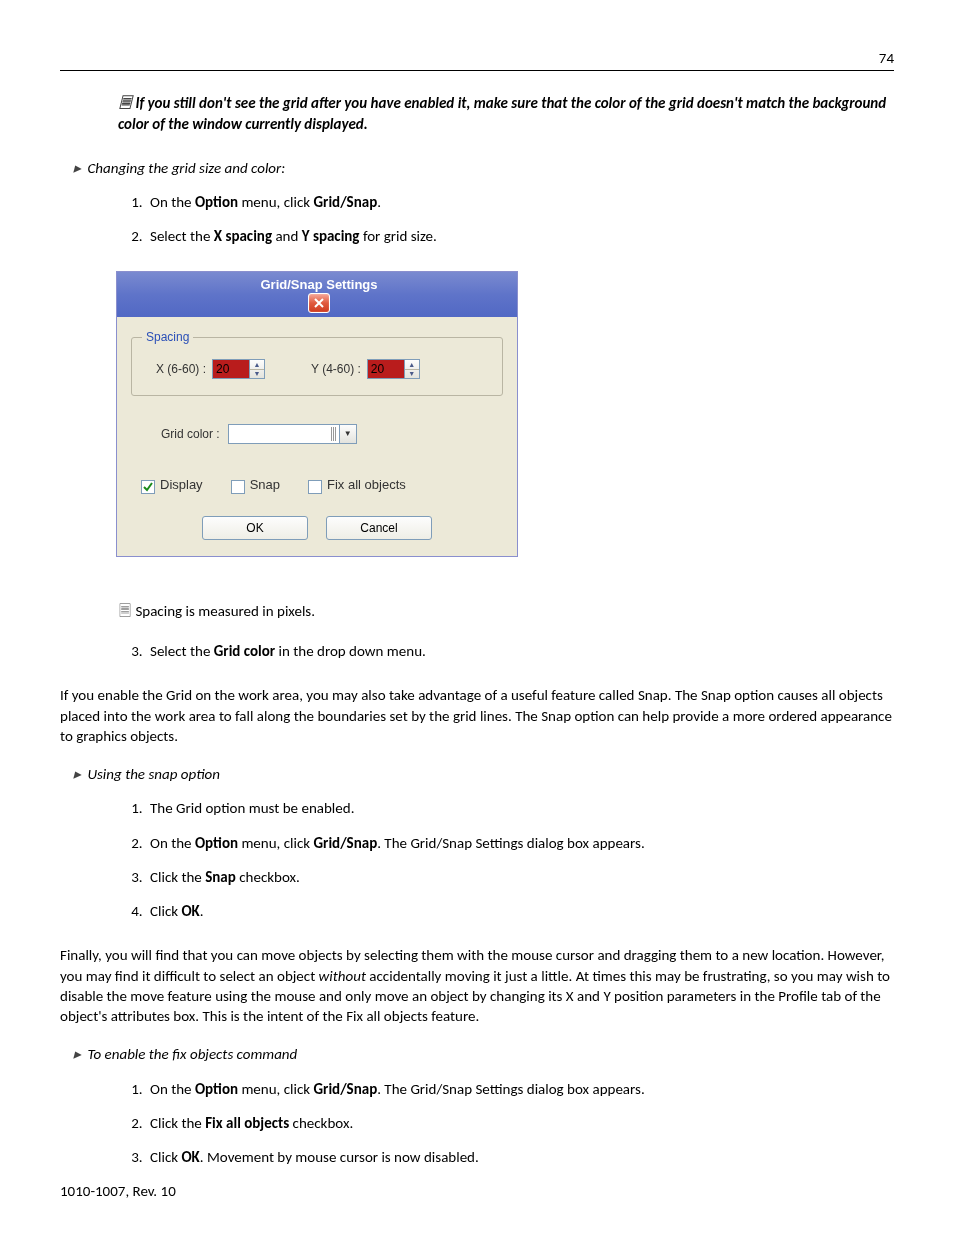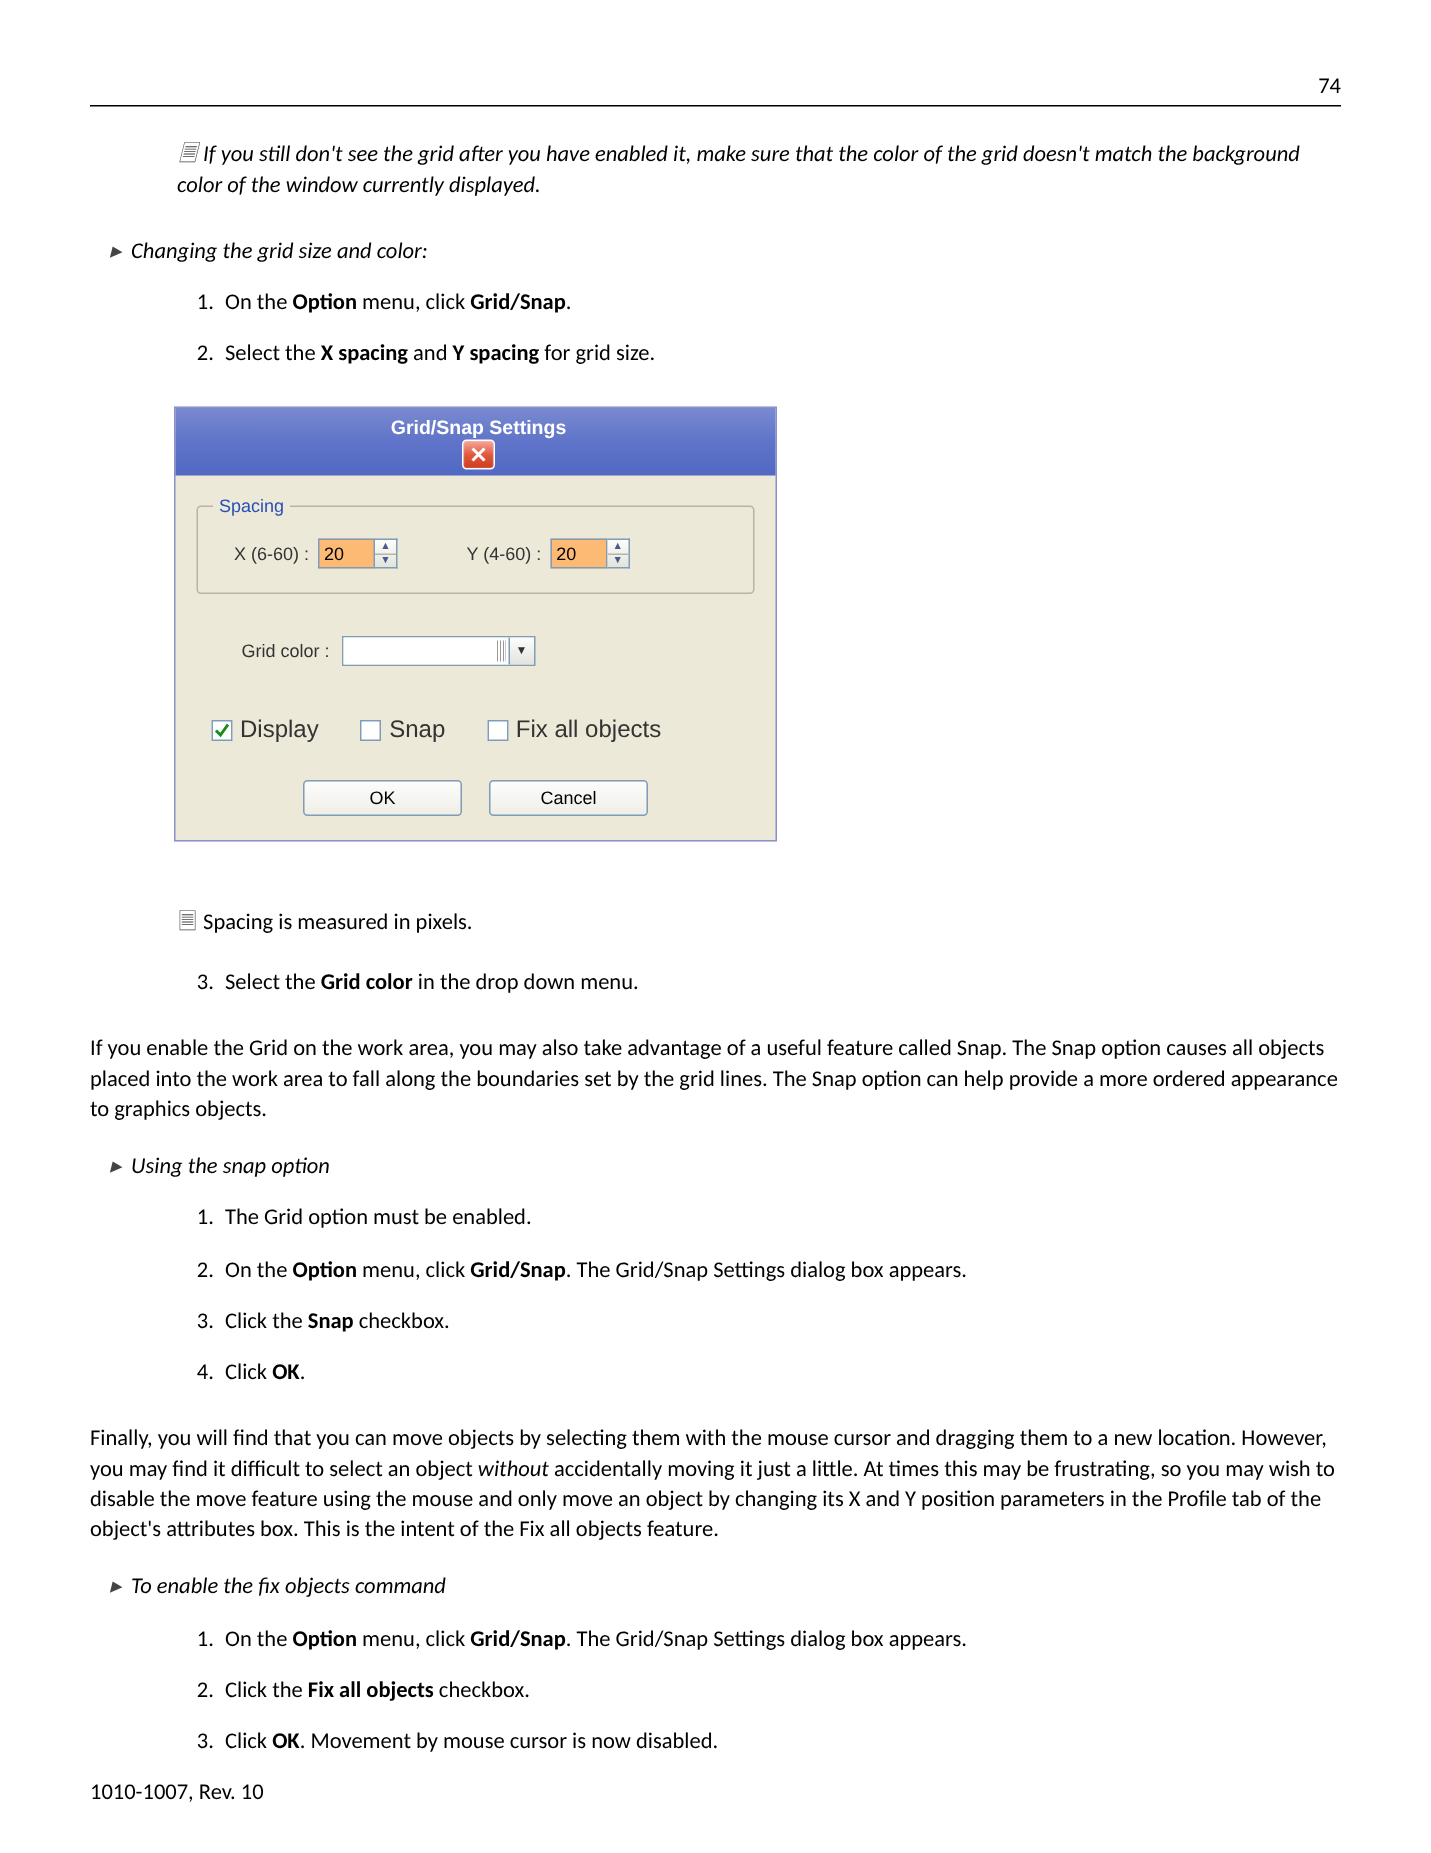--- a/index.html
+++ b/index.html
@@ -16,20 +16,21 @@
   .header-row {
     display: flex;
     justify-content: flex-end;
     border-bottom: 1px solid #000;
     padding-bottom: 2px;
     margin-bottom: 22px;
   }
   .note {
     font-style: italic;
     margin: 0 0 24px 58px;
+    font-weight: bold;
   }
   .note-icon, .task-arrow {
     display: inline-block;
     width: 14px;
     text-align: center;
     color: #444;
   }
   .task-heading {
     font-style: italic;
     margin: 0 0 14px 10px;
@@ -107,21 +108,21 @@
   .spinbox {
     display: flex;
     align-items: stretch;
   }
   .spinbox input {
     width: 30px;
     height: 18px;
     border: 1px solid #7f9db9;
     font-size: 12px;
     padding: 0 3px;
-    background:#fdba74;
+    background:#b91c1c;
   }
   .spin-btns {
     display: flex;
     flex-direction: column;
     border: 1px solid #7f9db9;
     border-left: none;
     width: 14px;
     background: linear-gradient(#fdfdfd,#e3e3dd);
   }
   .spin-btns div {
@@ -154,22 +155,22 @@
     background:linear-gradient(#fdfdfd,#e3e3dd);
     font-size:8px;color:#333;
   }
 
   .check-row {
     display:flex;gap:28px;
     margin: 32px 0 8px 10px;
     color:#333;
   }
   .chk {
-    display:flex;align-items:center;gap:5px;
-    font-size:16px;
+    display:flex;align-items:flex-end;gap:5px;
+    font-size:13px;
   }
   .chkbox {
     width:12px;height:12px;border:1px solid #7f9db9;background:#fff;
     display:flex;align-items:center;justify-content:center;
   }
   .chkbox.checked svg{display:block;}
   .chkbox svg{display:none;}
 
   .btn-row {
     display:flex;gap:18px;justify-content:center;

